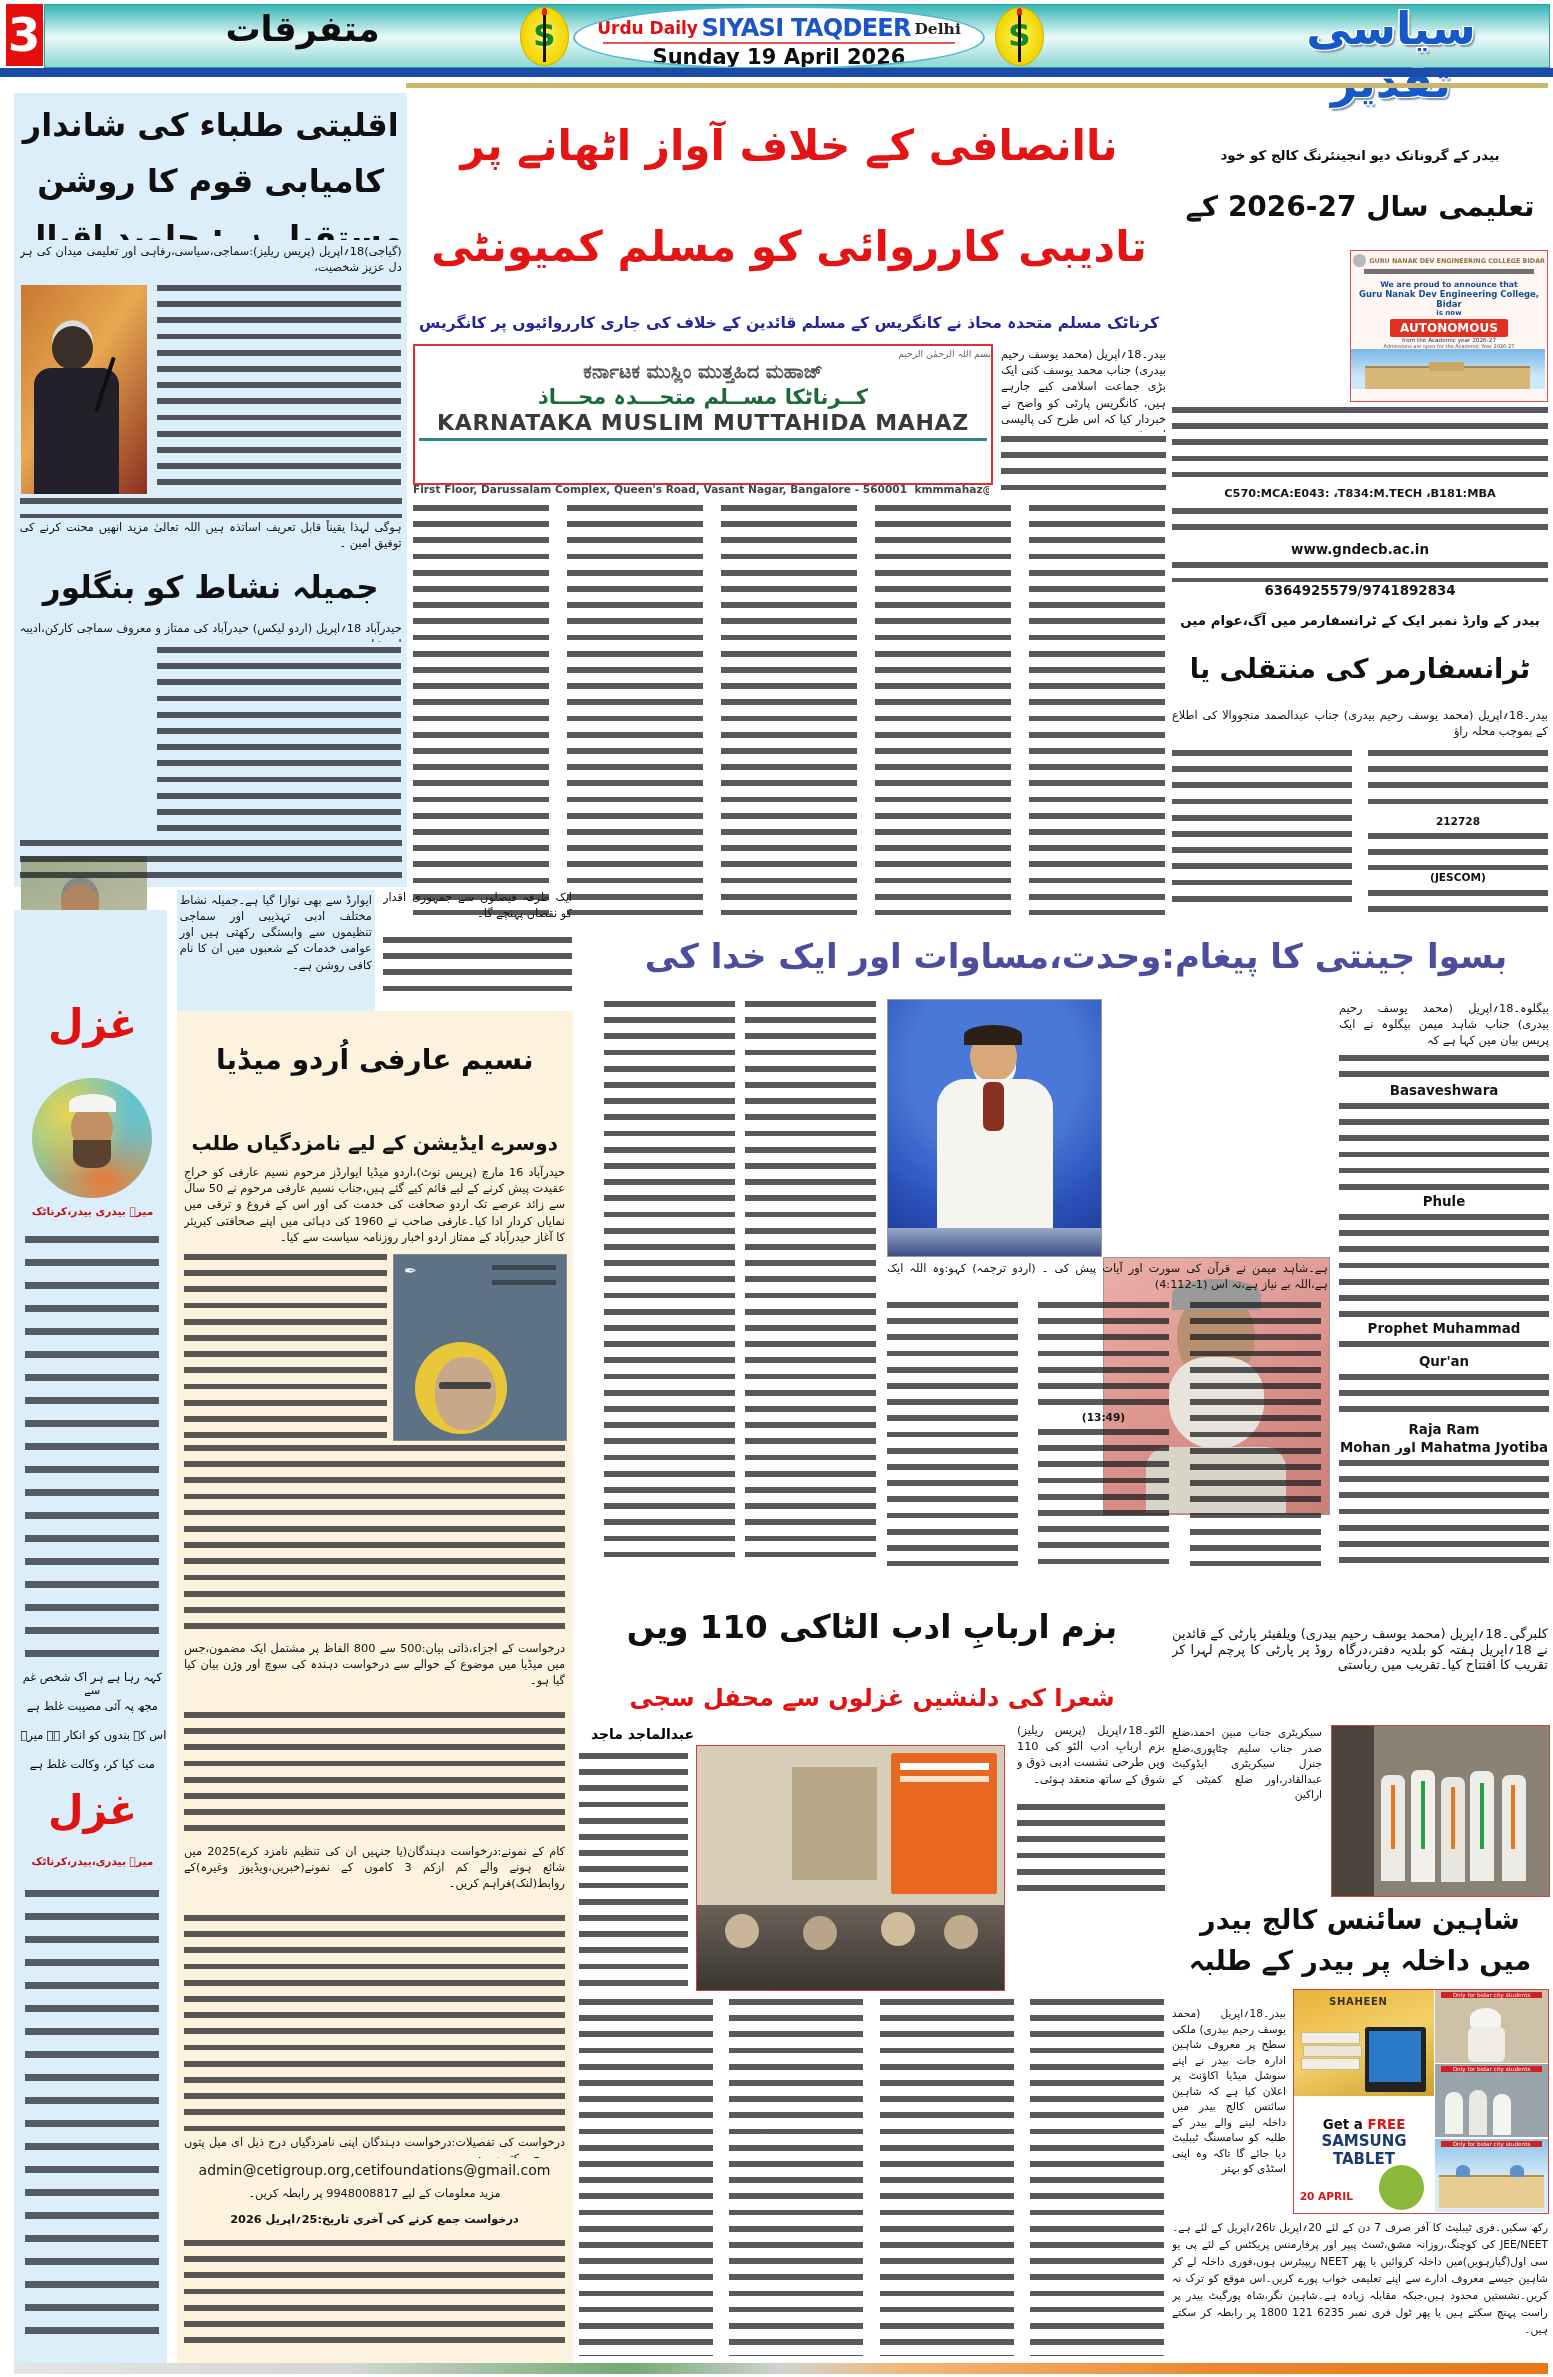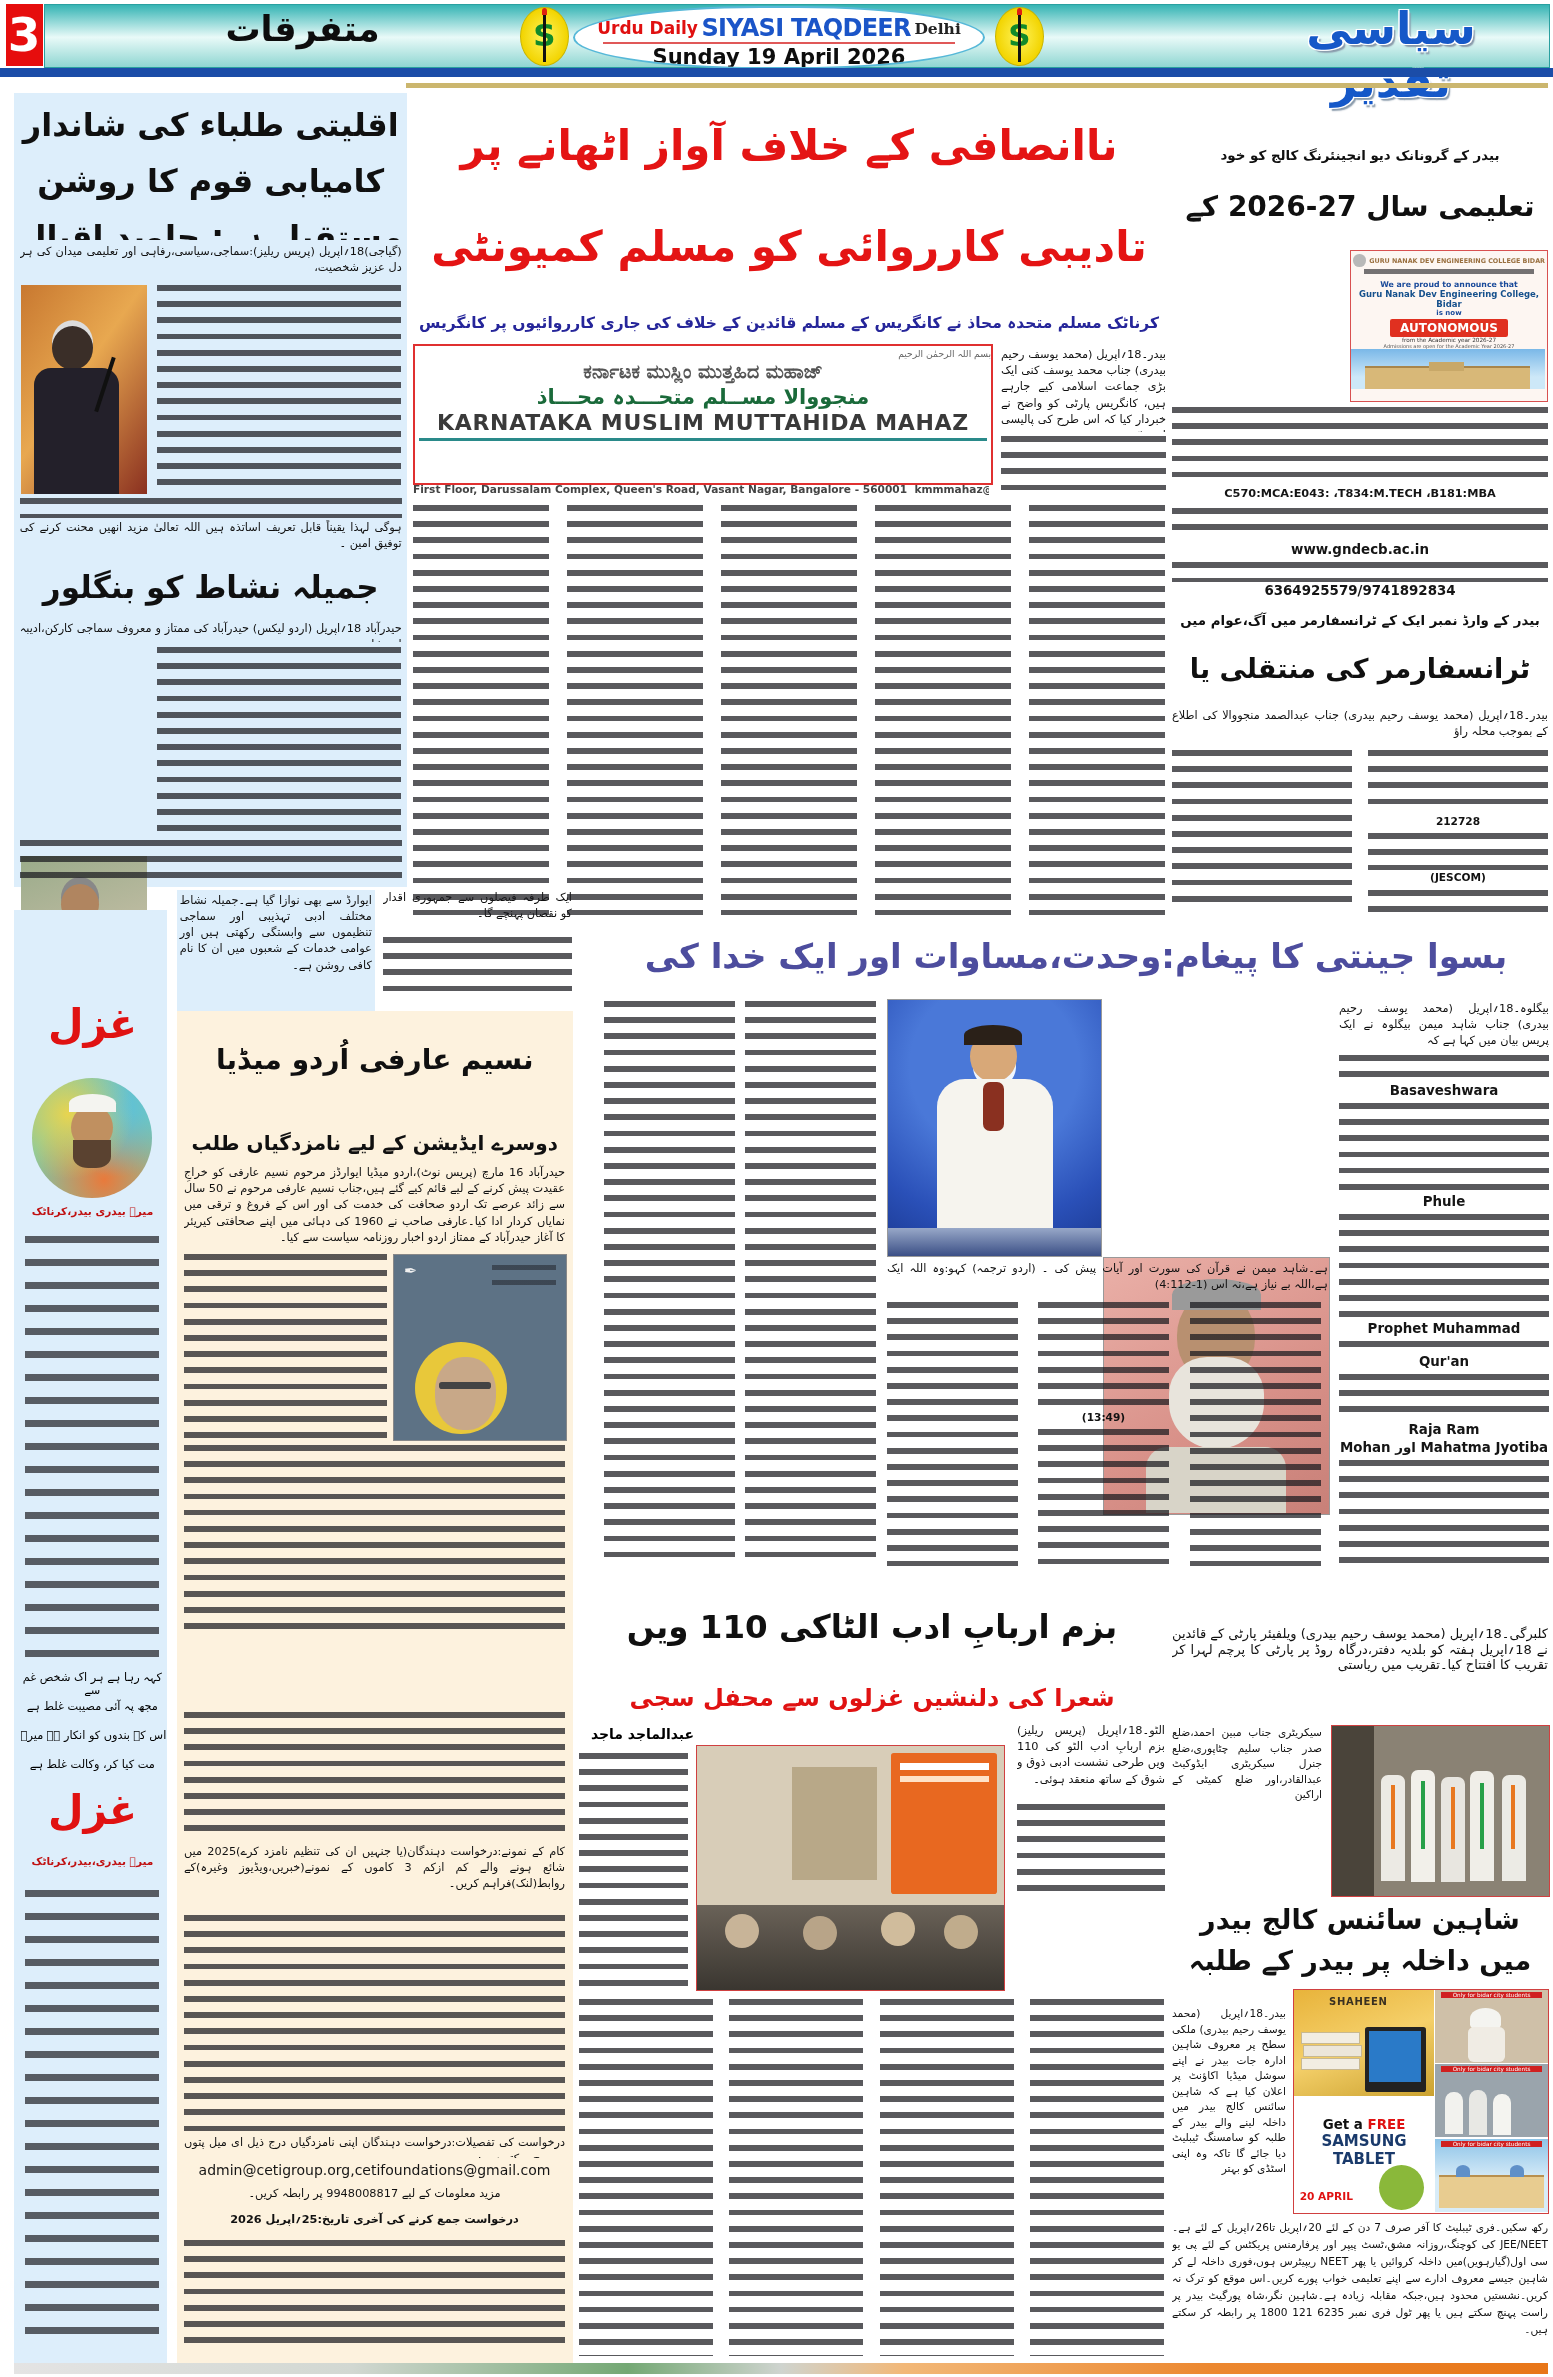--- a/index.html
+++ b/index.html
@@ -109,21 +109,21 @@
     <div class="ab vst" style="left:11.3px;top:980px;width:134px;height:452px"></div>
   </div>
 
   <div class="ab" style="left:413px;top:93px;width:752px;height:825px">
     <div class="ab hl redline" style="left:0;top:2.8px;width:752px;height:209px;font-size:42px;line-height:2.4">ناانصافی کے خلاف آواز اٹھانے پر تادیبی کارروائی کو مسلم کمیونٹی ہرگز قبول نہیں کرے گی</div>
     <div class="ab hl" style="left:0;top:213px;width:752px;height:34px;font-size:15.5px;color:#26269a;line-height:34px">کرناٹک مسلم متحدہ محاذ نے کانگریس کے مسلم قائدین کے خلاف کی جاری کارروائیوں پر کانگریس قائدین کو کیا خبردار</div>
 
     <div class="ab" style="left:0;top:251px;width:576px;height:137px;background:#fff;border:2.1px solid #e03030;text-align:center;overflow:hidden">
       <div class="u" style="font-size:9.2px;color:#666;margin-top:2.1px">بسم اللہ الرحمٰن الرحیم</div>
       <div style="font-size:19px;color:#555;font-weight:bold;margin-top:1.4px">ಕರ್ನಾಟಕ ಮುಸ್ಲಿಂ ಮುತ್ತಹಿದ ಮಹಾಜ್</div>
-      <div class="u ctr" style="font-size:21px;color:#1a6a3a;font-weight:bold;margin-top:1.4px">منجووالا مســلم متحـــدہ محـــاذ</div>
+      <div class="u ctr" style="font-size:21px;color:#1a6a3a;font-weight:bold;margin-top:1.4px">کــرناٹکا مســلم متحـــدہ محـــاذ</div>
       <div style="font-size:22px;color:#3a3a3a;font-weight:bold;letter-spacing:0.7px;margin-top:1.4px">KARNATAKA MUSLIM MUTTAHIDA MAHAZ</div>
       <div style="height:2.8px;background:#2a8a8a;margin:2.8px 4.2px 0 4.2px"></div>
     </div>
     <div class="ab" style="left:0;top:390px;width:576px;height:15.5px;font-size:10.6px;color:#444;font-weight:bold;text-align:center;white-space:nowrap;overflow:hidden">
       <span>First Floor, Darussalam Complex, Queen's Road, Vasant Nagar, Bangalore - 560001</span>&nbsp;&nbsp;<span>kmmmahaz@gmail.com</span>
     </div>
 
     <div class="ab utext" style="left:588px;top:254px;width:165px;height:85px">بیدر۔18؍اپریل (محمد یوسف رحیم بیدری) جناب محمد یوسف کنی ایک بڑی جماعت اسلامی کیے جارہے ہیں، کانگریس پارٹی کو واضح نے خبردار کیا کہ اس طرح کی پالیسی اور روّیے</div>
     <div class="ab st" style="left:588px;top:343px;width:165px;height:59px"></div>
 
@@ -228,20 +228,21 @@
     <div class="ab st" style="left:7px;top:243px;width:203px;height:185px"></div>
     <div class="ab photo" style="left:216px;top:243px;width:172px;height:185px;background:#5d7285;border:0.7px solid #888">
       <span class="ab" style="left:10px;top:7px;color:#f0f0f0;font-size:15.5px">✒</span>
       <span class="ab stl" style="right:10px;top:10px;width:64px;height:28px;opacity:.8"></span>
       <span class="ab" style="left:21px;bottom:5.7px;width:92px;height:92px;border-radius:50%;background:#e8c83a"></span>
       <span class="ab" style="left:41px;bottom:10px;width:61px;height:73px;border-radius:46%;background:#c8a888"></span>
       <span class="ab" style="left:45px;bottom:51px;width:52px;height:7px;background:#444;border-radius:2.8px"></span>
     </div>
 
     <div class="ab st" style="left:7px;top:434px;width:381px;height:192px"></div>
+    <div class="ab utext" style="left:7px;top:630px;width:381px;height:66px">درخواست کے اجزاء،ذاتی بیان:500 سے 800 الفاظ پر مشتمل ایک مضمون،جس میں میڈیا میں موضوع کے حوالے سے درخواست دہندہ کی سوچ اور وژن بیان کیا گیا ہو۔</div>
     <div class="ab st" style="left:7px;top:701px;width:381px;height:129px"></div>
     <div class="ab utext" style="left:7px;top:833px;width:381px;height:66px">کام کے نمونے:درخواست دہندگان(یا جنہیں ان کی تنظیم نامزد کرے)2025 میں شائع ہونے والے کم ازکم 3 کاموں کے نمونے(خبریں،ویڈیوز وغیرہ)کے روابط(لنک)فراہم کریں۔</div>
     <div class="ab st" style="left:7px;top:904px;width:381px;height:216px"></div>
 
     <div class="ab utext" style="left:7px;top:1124px;width:381px;height:22.6px">درخواست کی تفصیلات:درخواست دہندگان اپنی نامزدگیاں درج ذیل ای میل پتوں پر بھیج سکتے ہیں:</div>
     <div class="ab engline" style="left:7px;top:1151px;width:381px;height:20px;font-size:14px;font-weight:normal">admin@cetigroup.org,cetifoundations@gmail.com</div>
     <div class="ab utext ctr" style="left:7px;top:1175px;width:381px;height:21px;text-align:center">مزید معلومات کے لیے 9948008817 پر رابطہ کریں۔</div>
     <div class="ab utext ctr" style="left:7px;top:1201px;width:381px;height:21px;text-align:center;font-weight:bold">درخواست جمع کرنے کی آخری تاریخ:25؍اپریل 2026</div>
     <div class="ab st" style="left:7px;top:1229px;width:381px;height:113px"></div>
   </div>

